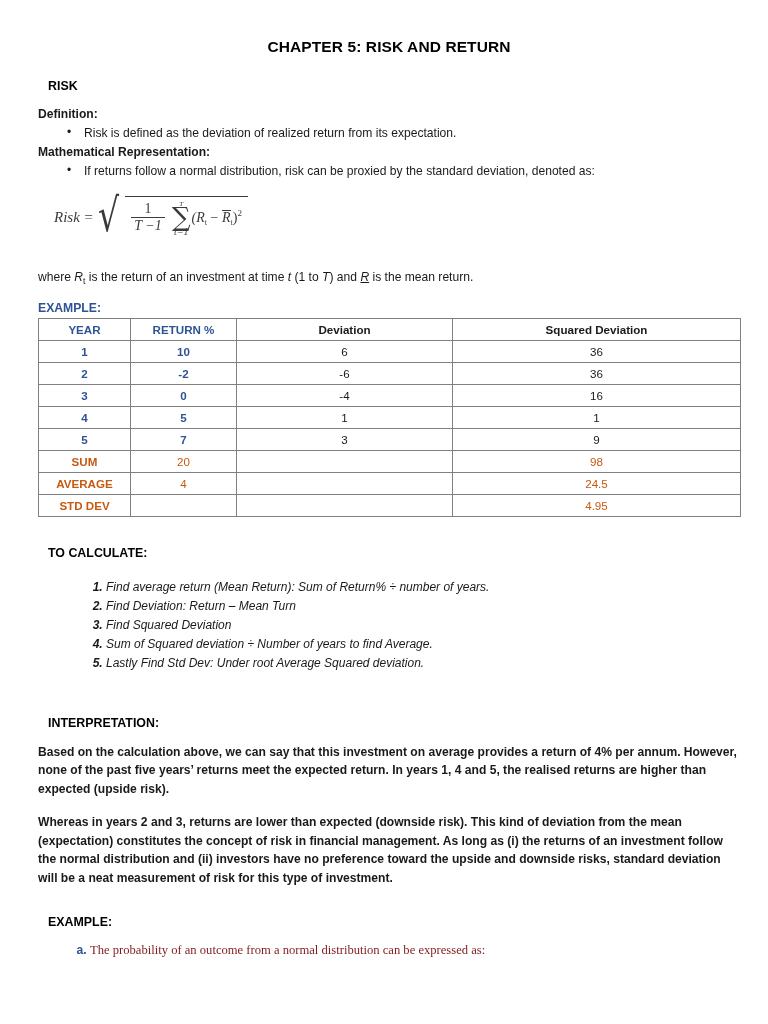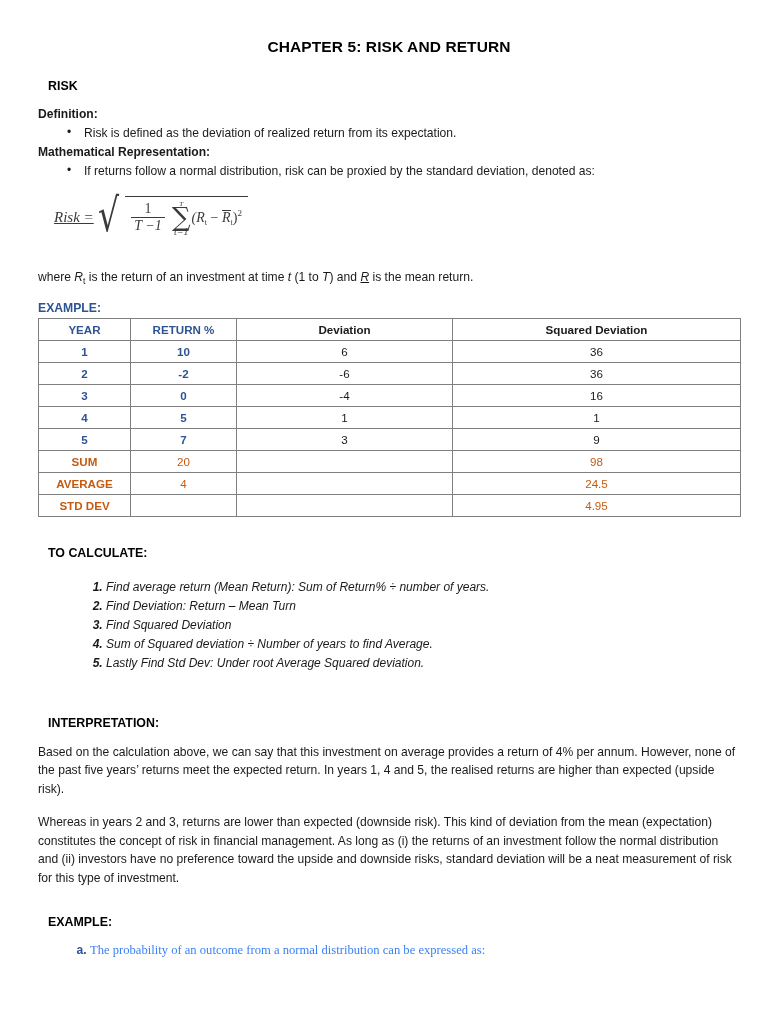--- a/index.html
+++ b/index.html
@@ -54,20 +54,21 @@
     font-weight: bold;
     color: #1a1a1a;
     margin: 0;
     line-height: 1.45;
   }
   .para {
     font-size: 12.1px;
     line-height: 1.55;
     margin: 0;
     color: #1a1a1a;
+    font-weight: bold;
   }
 
   
   ul.bullets {
     margin: 0;
     padding: 0 0 0 46px;
     list-style: none;
   }
   ul.bullets > li {
     position: relative;
@@ -94,21 +95,20 @@
     display: inline-flex;
     align-items: center;
     font-family: "Liberation Serif", serif;
     color: #3b3b3b;
     font-size: 15px;
   }
   .formula .lbl {
     font-style: italic;
     font-size: 15px;
     margin-right: 4px;
-    text-decoration: underline;
   }
   .radical {
     display: inline-flex;
     align-items: stretch;
     position: relative;
   }
   .radical .sign {
     font-size: 46px;
     line-height: 36px;
     font-family: "DejaVu Serif", serif;
@@ -247,21 +247,21 @@
     font-weight: bold;
     line-height: 1.5;
   }
   ol.alpha-list > li::marker {
     color: #2E5395;
     font-weight: bold;
   }
   .serif-note {
     font-family: "Liberation Serif", serif;
     font-size: 12.6px;
-    color: #3b82f6;
+    color: #7f1d1d;
     font-weight: normal;
     line-height: 1.4;
     margin-top: 1px;
     display: block;
   }
   .sp-14 { height: 14px; }
   .sp-16 { height: 16px; }
 </style>
 </head>
 <body>

